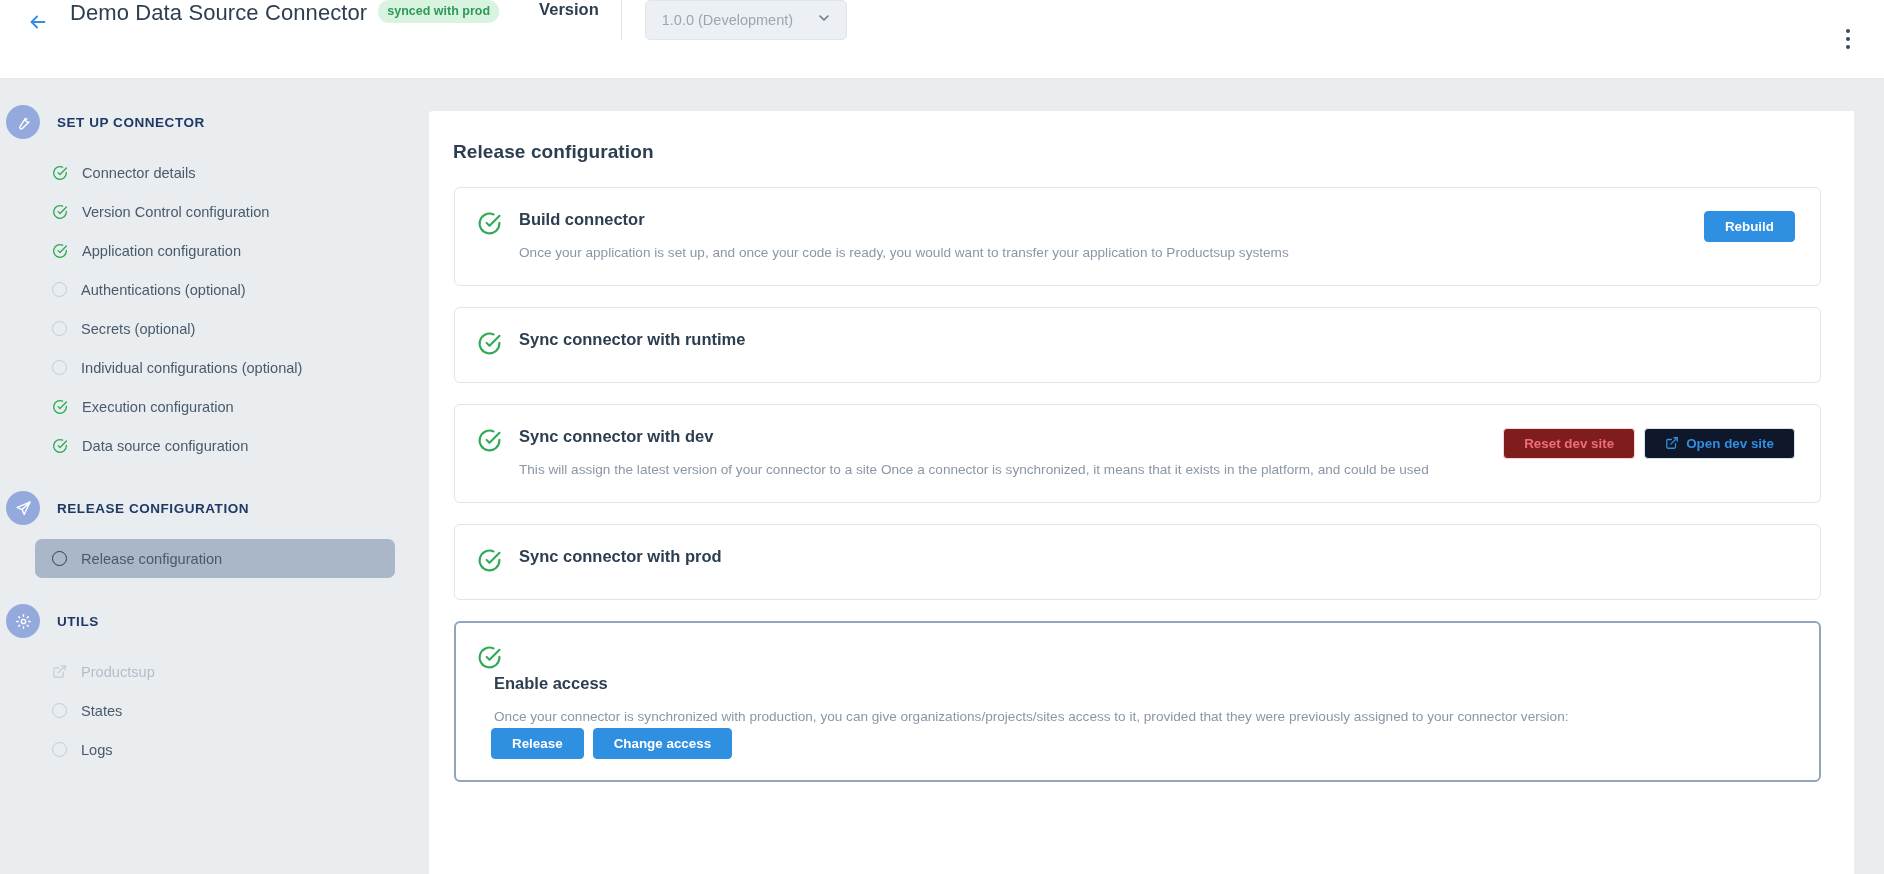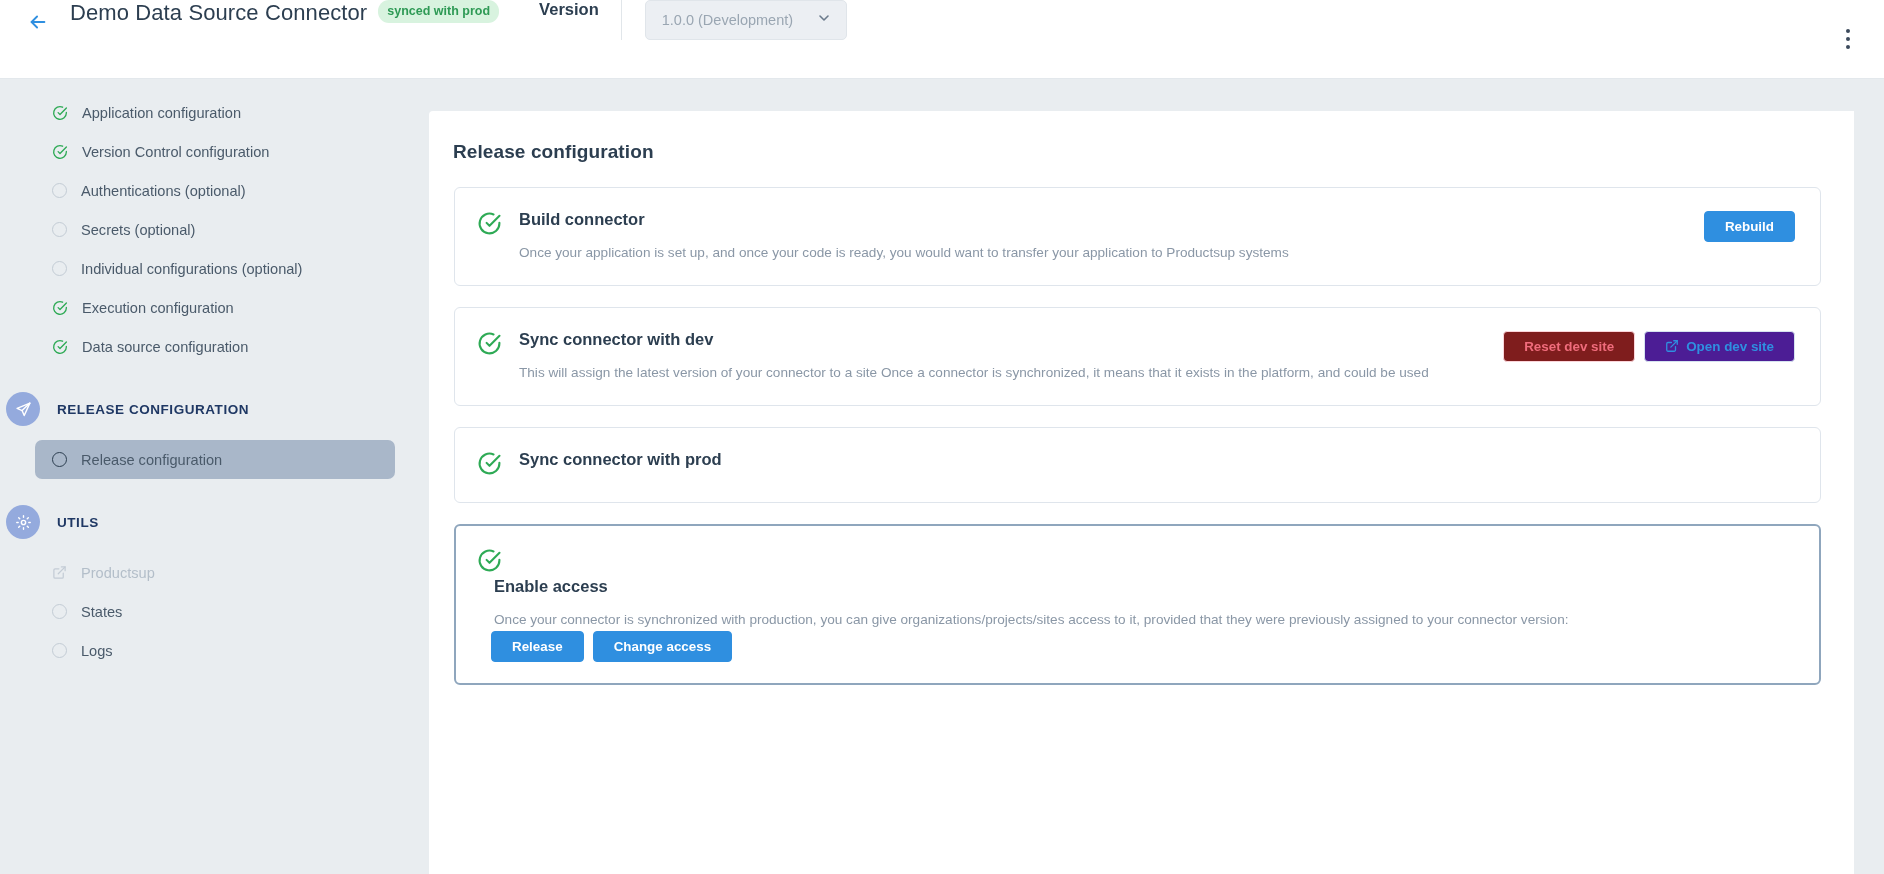--- a/index.html
+++ b/index.html
@@ -135,21 +135,21 @@
   .btn {
     font-family: "Liberation Sans", sans-serif;
     font-size: 13.4px; font-weight: 700;
     border-radius: 4px; cursor: pointer;
     height: 31px; padding: 0 20px;
     display: inline-flex; align-items: center; gap: 7px;
     white-space: nowrap; border: 1px solid transparent;
   }
   .btn-primary { background: #2f8fe0; color: #fff; border-color: #2f8fe0; }
   .btn-danger-outline { background: #7f1d1d; color: #f06c7c; border-color: #fbd5da; }
-  .btn-outline { background: #4c1d95; color: #2f8fe0; border-color: #d6e3f0; }
+  .btn-outline { background: #0f172a; color: #2f8fe0; border-color: #d6e3f0; }
   .btn svg { display: block; flex: 0 0 auto; }
 </style>
 </head>
 <body>
 
 <div class="topbar">
   <div class="back-btn">
     <span>
       <svg width="22" height="22" viewBox="0 0 24 24" fill="none" stroke="#2f8fe0" stroke-width="2" stroke-linecap="round" stroke-linejoin="round">
           <line x1="19" y1="12" x2="5" y2="12"></line>
@@ -170,38 +170,56 @@
     </span>
   </div>
   <div class="kebab">
       <i></i>
       <i></i>
       <i></i>
     </div>
 </div>
 
 <div class="sidebar" id="sidebar">
+    <div class="sec-head">
+      <span class="sec-icon">
+        <svg width="17" height="17" viewBox="0 0 24 24" fill="none" stroke="#ffffff" stroke-width="2" stroke-linecap="round" stroke-linejoin="round">
+          <path d="M14.7 6.3a4 4 0 0 0 5 5l-9.3 9.3a2.1 2.1 0 0 1-3-3z"></path>
+          <circle cx="16.8" cy="7.2" r="1.1" fill="#ffffff" stroke="none"></circle>
+        </svg>
+      </span>
+      <span class="sec-title">SET UP CONNECTOR</span>
+    </div>
     <div class="nav-list">
       <div class="nav-item">
         <span class="check">
           <svg width="16" height="16" viewBox="0 0 24 24" fill="none" stroke="#2eaa55" stroke-width="2" stroke-linecap="round" stroke-linejoin="round">
             <path d="M21.5 11.2V12a9.5 9.5 0 1 1-5.6-8.7"></path>
             <polyline points="21.6 4.6 12 14.2 9.2 11.4"></polyline>
           </svg>
         </span>
+        <span class="nav-label">Connector details</span>
+      </div>
+      <div class="nav-item">
+        <span class="check">
+          <svg width="16" height="16" viewBox="0 0 24 24" fill="none" stroke="#2eaa55" stroke-width="2" stroke-linecap="round" stroke-linejoin="round">
+            <path d="M21.5 11.2V12a9.5 9.5 0 1 1-5.6-8.7"></path>
+            <polyline points="21.6 4.6 12 14.2 9.2 11.4"></polyline>
+          </svg>
+        </span>
+        <span class="nav-label">Version Control configuration</span>
+      </div>
+      <div class="nav-item">
+        <span class="check">
+          <svg width="16" height="16" viewBox="0 0 24 24" fill="none" stroke="#2eaa55" stroke-width="2" stroke-linecap="round" stroke-linejoin="round">
+            <path d="M21.5 11.2V12a9.5 9.5 0 1 1-5.6-8.7"></path>
+            <polyline points="21.6 4.6 12 14.2 9.2 11.4"></polyline>
+          </svg>
+        </span>
         <span class="nav-label">Application configuration</span>
-      </div>
-      <div class="nav-item">
-        <span class="check">
-          <svg width="16" height="16" viewBox="0 0 24 24" fill="none" stroke="#2eaa55" stroke-width="2" stroke-linecap="round" stroke-linejoin="round">
-            <path d="M21.5 11.2V12a9.5 9.5 0 1 1-5.6-8.7"></path>
-            <polyline points="21.6 4.6 12 14.2 9.2 11.4"></polyline>
-          </svg>
-        </span>
-        <span class="nav-label">Version Control configuration</span>
       </div>
       <div class="nav-item">
         <span class="ring"></span>
         <span class="nav-label">Authentications (optional)</span>
       </div>
       <div class="nav-item">
         <span class="ring"></span>
         <span class="nav-label">Secrets (optional)</span>
       </div>
       <div class="nav-item">
@@ -282,20 +300,29 @@
             <polyline points="21.6 4.6 12 14.2 9.2 11.4"></polyline>
           </svg></span>
         <div class="card-body">
           <div class="card-title">Build connector</div>
           <div class="card-desc">Once your application is set up, and once your code is ready, you would want to transfer your application to Productsup systems</div>
         </div>
         <div class="card-actions">
           <button class="btn btn-primary">
             <span>Rebuild</span>
           </button>
+        </div>
+      </div>
+      <div class="card">
+        <span class="card-icon"><svg width="25" height="25" viewBox="0 0 24 24" fill="none" stroke="#2eaa55" stroke-width="2" stroke-linecap="round" stroke-linejoin="round">
+            <path d="M21.5 11.2V12a9.5 9.5 0 1 1-5.6-8.7"></path>
+            <polyline points="21.6 4.6 12 14.2 9.2 11.4"></polyline>
+          </svg></span>
+        <div class="card-body">
+          <div class="card-title">Sync connector with runtime</div>
         </div>
       </div>
       <div class="card">
         <span class="card-icon"><svg width="25" height="25" viewBox="0 0 24 24" fill="none" stroke="#2eaa55" stroke-width="2" stroke-linecap="round" stroke-linejoin="round">
             <path d="M21.5 11.2V12a9.5 9.5 0 1 1-5.6-8.7"></path>
             <polyline points="21.6 4.6 12 14.2 9.2 11.4"></polyline>
           </svg></span>
         <div class="card-body">
           <div class="card-title">Sync connector with dev</div>
           <div class="card-desc">This will assign the latest version of your connector to a site Once a connector is synchronized, it means that it exists in the platform, and could be used</div>

